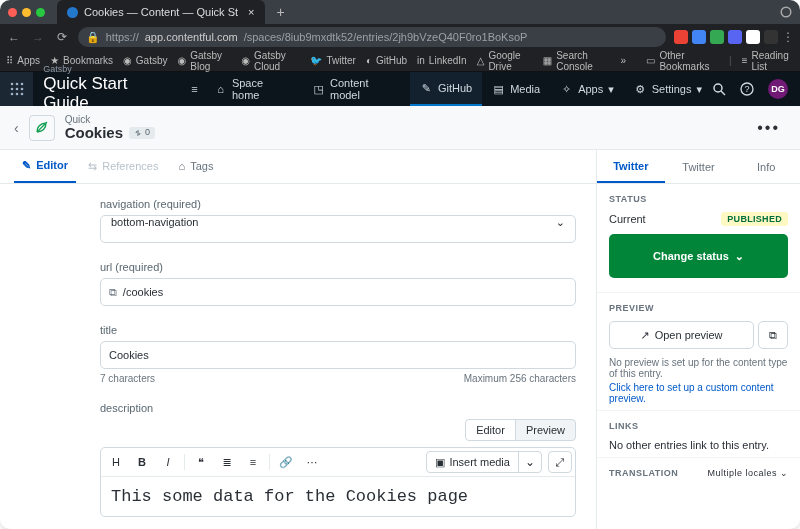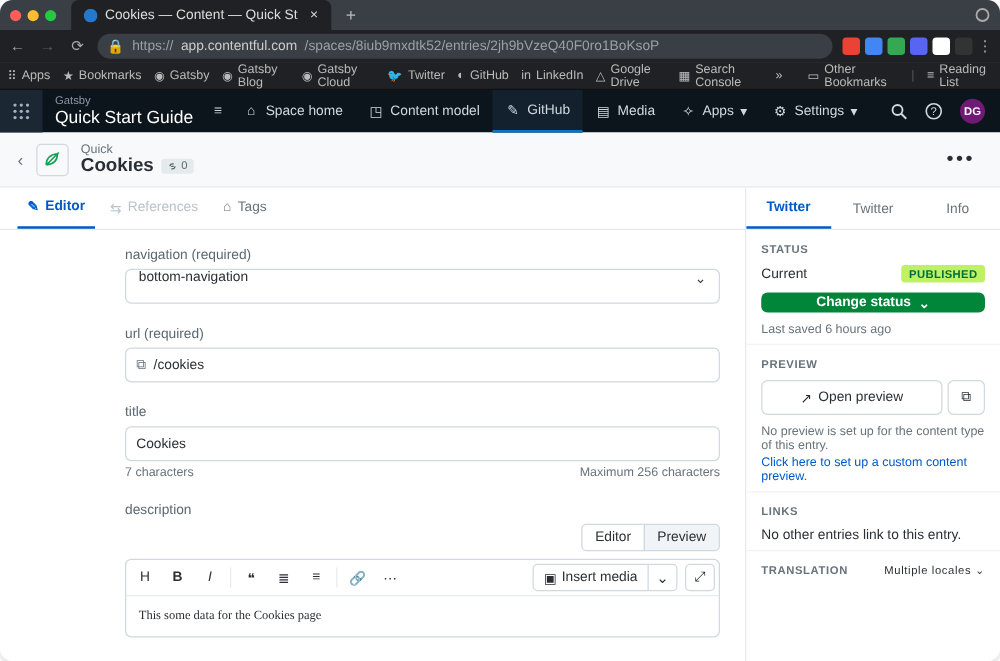--- a/index.html
+++ b/index.html
@@ -15,21 +15,21 @@
 .bc-urlbar{flex:1;background:#3a3e45;border-radius:12px;height:20px;display:flex;align-items:center;padding:0 8px;gap:6px;font-size:11px;color:#ccc}
 .bc-ext{display:flex;gap:4px;align-items:center}
 .bc-ext .sq{width:14px;height:14px;border-radius:3px}
 .bc-bm{display:flex;align-items:center;height:22px;background:#202124;padding:0 6px;gap:10px;font-size:10px;color:#bbb;border-bottom:1px solid #111}
 .bc-bm .bm{display:flex;align-items:center;gap:4px}
 .bc-bm .sp{flex:1}
 .app-nav{background:#0c141c;height:34px;display:flex;align-items:center;color:#cfd9e0;font-size:11px}
 .app-nav .apps-grid{width:34px;height:34px;display:flex;align-items:center;justify-content:center;background:#1b2733}
 .app-nav .space{padding:0 10px;display:flex;flex-direction:column;justify-content:center;line-height:1.1}
 .app-nav .space .t{font-size:9px;color:#8a99a8}
-.app-nav .space .n{font-size:14px;color:#fff}
+.app-nav .space .n{font-size:17px;color:#fff}
 .app-nav .ham{width:20px;text-align:center}
 .app-nav .item{display:flex;align-items:center;gap:5px;height:34px;padding:0 10px;cursor:pointer}
 .app-nav .item.active{border-bottom:2px solid #0077cc;background:#13202e}
 .app-nav .item .ico{width:13px;height:13px;display:flex;align-items:center;justify-content:center}
 .app-nav .sp{flex:1}
 .app-nav .right{display:flex;align-items:center;gap:14px;padding-right:12px}
 .app-nav .avatar{width:20px;height:20px;border-radius:50%;background:#701a75;color:#fff;display:flex;align-items:center;justify-content:center;font-size:9px;font-weight:700}
 .page-hdr{display:flex;align-items:center;height:44px;background:#f7f9fa;border-bottom:1px solid #e5ebed;padding:0 14px;gap:10px}
 .page-hdr .back{color:#68737d;font-size:14px}
 .page-hdr .leaf{width:26px;height:26px;border:1px solid #cfd9df;border-radius:4px;display:flex;align-items:center;justify-content:center;color:#14a054}
@@ -57,29 +57,29 @@
 .rte-top .seg:first-child{border-radius:4px 0 0 4px}
 .rte-top .seg:last-child{border-radius:0 4px 4px 0;margin-left:-1px;background:#f1f4f6}
 .rte{border:1px solid #cfd9df;border-radius:5px}
 .rte .tb{display:flex;align-items:center;gap:2px;padding:3px;border-bottom:1px solid #e5ebed}
 .rte .tb .b{width:24px;height:22px;display:flex;align-items:center;justify-content:center;font-size:11px;color:#2a2f36;cursor:pointer;border-radius:3px}
 .rte .tb .sep{width:1px;height:16px;background:#e5ebed;margin:0 2px}
 .rte .tb .sp{flex:1}
 .rte .tb .insert{border:1px solid #cfd9df;border-radius:4px;display:flex}
 .rte .tb .insert .l{padding:3px 8px;display:flex;align-items:center;gap:4px;font-size:11px}
 .rte .tb .insert .r{border-left:1px solid #cfd9df;padding:3px 6px;display:flex;align-items:center}
-.rte .ed{padding:10px;font-family:Liberation Serif, serif;font-size:10px;color:#2a2f36;min-height:32px}
+.rte .ed{padding:10px;font-family:Liberation Mono, monospace;font-size:17px;color:#2a2f36;min-height:32px}
 .side .stabs{display:flex;height:34px;border-bottom:1px solid #e5ebed;font-size:11px}
 .side .stabs .st{flex:1;display:flex;align-items:center;justify-content:center;color:#68737d;cursor:pointer}
 .side .stabs .st.active{color:#0059c8;font-weight:600;border-bottom:2px solid #0059c8}
 .side .sec{padding:10px 12px 6px;border-bottom:1px solid #f1f4f6}
 .side .sec .hd{font-size:9px;font-weight:700;letter-spacing:.5px;color:#68737d;margin-bottom:8px;display:flex;justify-content:space-between;align-items:center}
 .side .stat-row{display:flex;justify-content:space-between;align-items:center;margin-bottom:8px;font-size:11px}
-.side .badge{background:#bef264;color:#006e3c;font-size:9px;font-weight:700;padding:2px 6px;border-radius:3px;letter-spacing:.3px}
-.side .btn-g{background:#008539;color:#fff;height:16px;border-radius:5px;display:flex;align-items:center;justify-content:center;font-size:11px;font-weight:600;gap:6px;cursor:pointer;margin-bottom:8px}
+.side .badge{background:#fef9c3;color:#006e3c;font-size:9px;font-weight:700;padding:2px 6px;border-radius:3px;letter-spacing:.3px}
+.side .btn-g{background:#008539;color:#fff;height:44px;border-radius:5px;display:flex;align-items:center;justify-content:center;font-size:11px;font-weight:600;gap:6px;cursor:pointer;margin-bottom:8px}
 .side .muted{font-size:10px;color:#68737d}
 .side .opwrap{display:flex;gap:4px;margin-top:4px}
 .side .op{flex:1;height:28px;border:1px solid #cfd9df;border-radius:5px;display:flex;align-items:center;justify-content:center;gap:5px;font-size:11px;color:#2a2f36;cursor:pointer}
 .side .op.sm{flex:0 0 30px}
 .side .link{color:#0059c8;cursor:pointer}
 svg{display:block}
 </style>
 </head>
 <body>
 
@@ -319,21 +319,20 @@
     <div class="sec">
       <div class="hd">STATUS</div>
       <div class="stat-row">
         <span>Current</span>
         <span class="badge">PUBLISHED</span>
       </div>
       <div class="btn-g">
         <span>Change status</span>
           <span>⌄</span>
       </div>
-      <div class="muted">Last saved 6 hours ago</div>
     </div>
     <div class="sec">
       <div class="hd">PREVIEW</div>
       <div class="opwrap">
         <div class="op">
             <span>↗</span>
             <span>Open preview</span>
           </div>
         <div class="op sm">
             <span>⧉</span>

